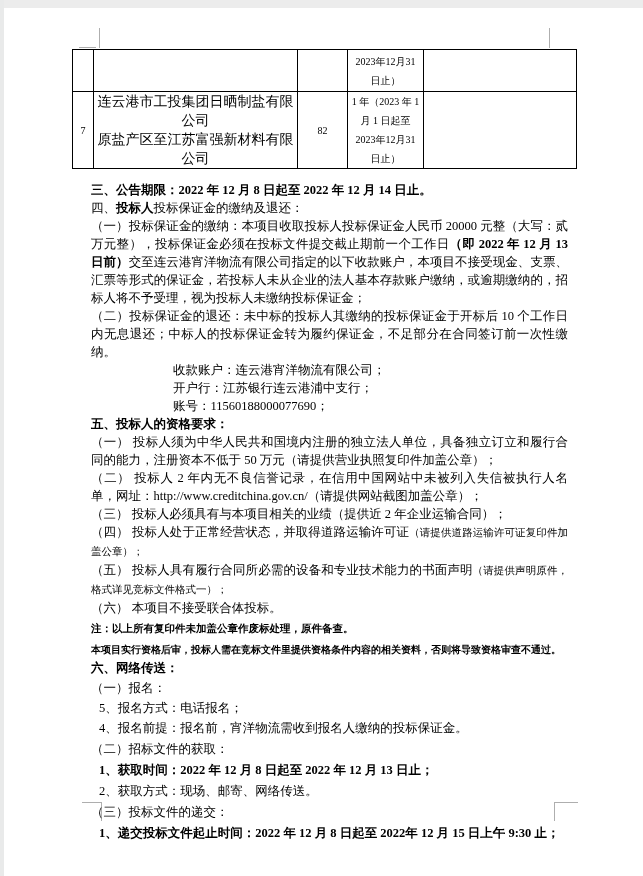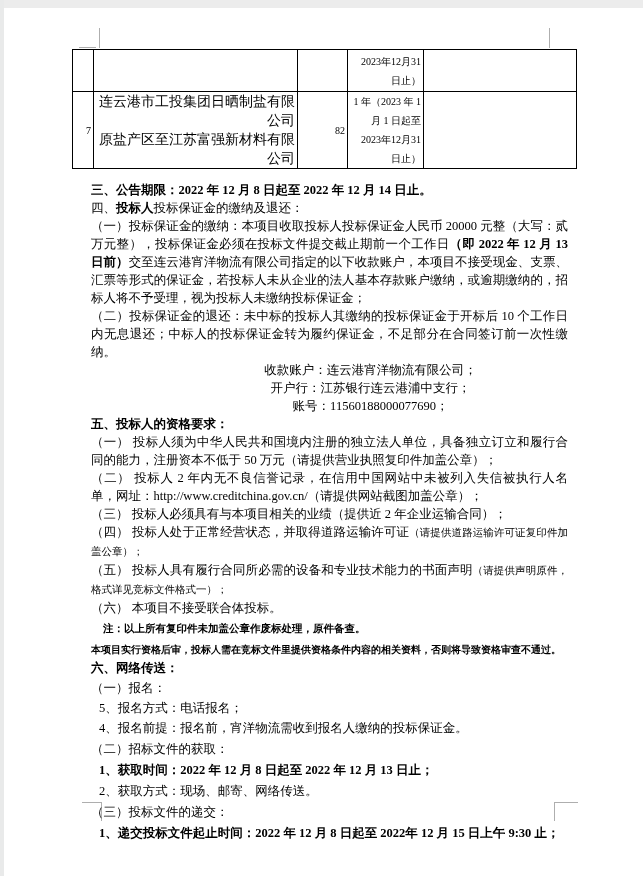--- a/index.html
+++ b/index.html
@@ -12,38 +12,38 @@
   .edge-top{position:absolute;left:0;top:0;width:643px;height:8px;background:#ececec;}
   .edge-left{position:absolute;left:0;top:0;width:4px;height:876px;background:#e9eaea;}
   
   .mark{position:absolute;background:#aeaeae;}
   
   .route-table{
     position:absolute;left:72px;top:49px;border-collapse:collapse;table-layout:fixed;
     width:504px;font-size:10px;
   }
   .route-table td{
-    border:1px solid #000;text-align:right;vertical-align:middle;
+    border:1px solid #000;text-align:center;vertical-align:middle;
     padding:0 2px;line-height:19px;overflow:hidden;
   }
   .prewrap{white-space:pre-line;}
   .r-partial{height:42px;}
   .r-main{height:76px;}
   .company-cell{font-size:14px;}
   
   .textblock{
     position:absolute;left:91px;top:181px;width:477px;
     font-size:12.5px;line-height:18px;text-align:justify;
   }
   .para{margin:0;}
   .b{font-weight:bold;}
   .s{font-size:10.5px;}
-  .sb{font-size:10.5px;font-weight:bold;margin-left:12px;}
+  .sb{font-size:10.5px;font-weight:bold;}
   .fit{font-size:10px;font-weight:bold;}
-  .acct{padding-left:82px;text-align:center;}
+  .acct{padding-left:82px;text-align:left;}
   .n1{padding-left:8px;}
   .mt3{margin-top:3px;}
   .mt2{margin-top:2px;}
 </style>
 </head>
 <body>
 
 <div class="edge-top"></div>
 <div class="edge-left"></div>
 

